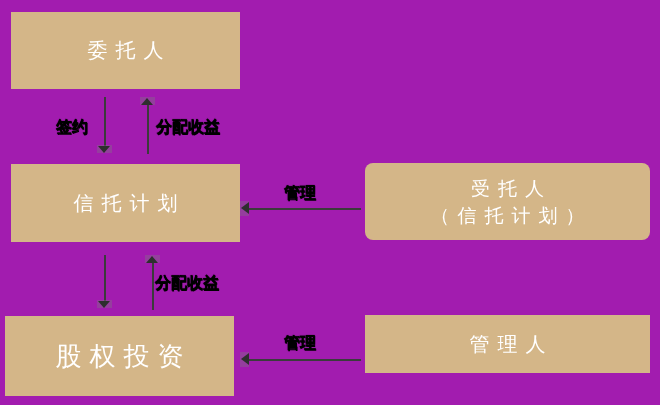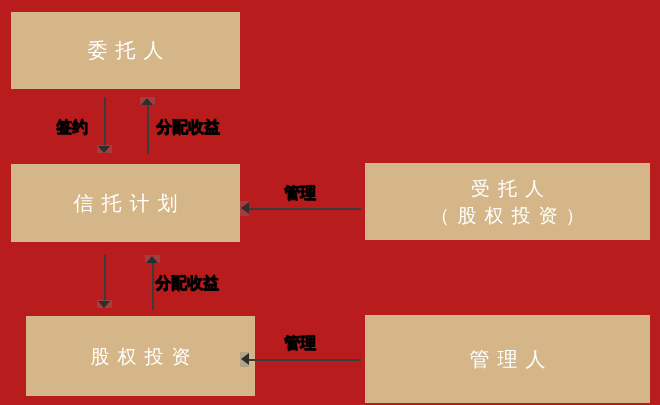--- a/index.html
+++ b/index.html
@@ -1,17 +1,17 @@
 <!DOCTYPE html>
 <html><head>
 <meta charset="utf-8">
 <style>
   html,body{margin:0;padding:0;background:#ffffff;}
   #canvas{
-    position:relative;width:660px;height:405px;background:#b91c1c;overflow:hidden;
+    position:relative;width:660px;height:405px;background:#a21caf;overflow:hidden;
     font-family:"Liberation Sans",sans-serif;
   }
   .box{
     position:absolute;background:#D4B688;color:#ffffff;
     display:flex;flex-direction:column;align-items:center;justify-content:center;
     text-align:center;font-size:20px;letter-spacing:8px;line-height:27px;
   }
   .box .bl{display:block;padding-left:8px;white-space:nowrap;}
   .vline{position:absolute;width:1.5px;background:#3b3b3b;}
   .hline{position:absolute;height:1.5px;background:#3b3b3b;}
@@ -48,40 +48,40 @@
 
   <div class="box" style="left:11px;top:164px;width:229px;height:78px;">
     <span class="bl">信托计划</span>
   </div>
 
   <div class="hline" style="left:248px;top:208px;width:113px;"></div>
   <div class="halo" style="left:240px;top:201px;width:9px;height:15px;"></div>
   <div class="ah ah-left" style="left:241px;top:202px;"></div>
   <div class="edge-label" style="left:300px;top:183px;">管理</div>
 
-  <div class="box" style="left:365px;top:163px;width:285px;height:77px;font-size:19px;">
+  <div class="box" style="left:365px;top:163px;width:285px;height:77px;font-size:19px;border-radius:8px;">
     <span class="bl">受托人</span>
-    <span class="bl">（股权投资）</span>
+    <span class="bl">（信托计划）</span>
   </div>
 
   <div class="vline" style="left:104px;top:255px;height:47px;"></div>
   <div class="halo" style="left:96.5px;top:300px;width:15px;height:8px;"></div>
   <div class="ah ah-down" style="left:98px;top:301px;"></div>
 
   <div class="vline" style="left:152px;top:263px;height:47px;"></div>
   <div class="halo" style="left:144.5px;top:255px;width:15px;height:8px;"></div>
   <div class="ah ah-up" style="left:146px;top:256px;"></div>
   <div class="edge-label" style="left:187px;top:273px;">分配收益</div>
 
-  <div class="box" style="left:26px;top:316px;width:229px;height:80px;font-size:19px;">
+  <div class="box" style="left:5px;top:316px;width:229px;height:80px;font-size:26px;">
     <span class="bl">股权投资</span>
   </div>
 
   <div class="hline" style="left:248px;top:359px;width:113px;"></div>
   <div class="halo" style="left:240px;top:352px;width:9px;height:15px;"></div>
   <div class="ah ah-left" style="left:241px;top:353px;"></div>
   <div class="edge-label" style="left:300px;top:333px;">管理</div>
 
-  <div class="box" style="left:365px;top:315px;width:285px;height:88px;">
+  <div class="box" style="left:365px;top:315px;width:285px;height:58px;">
     <span class="bl">管理人</span>
   </div>
 
 </div>
 
 </body></html>

